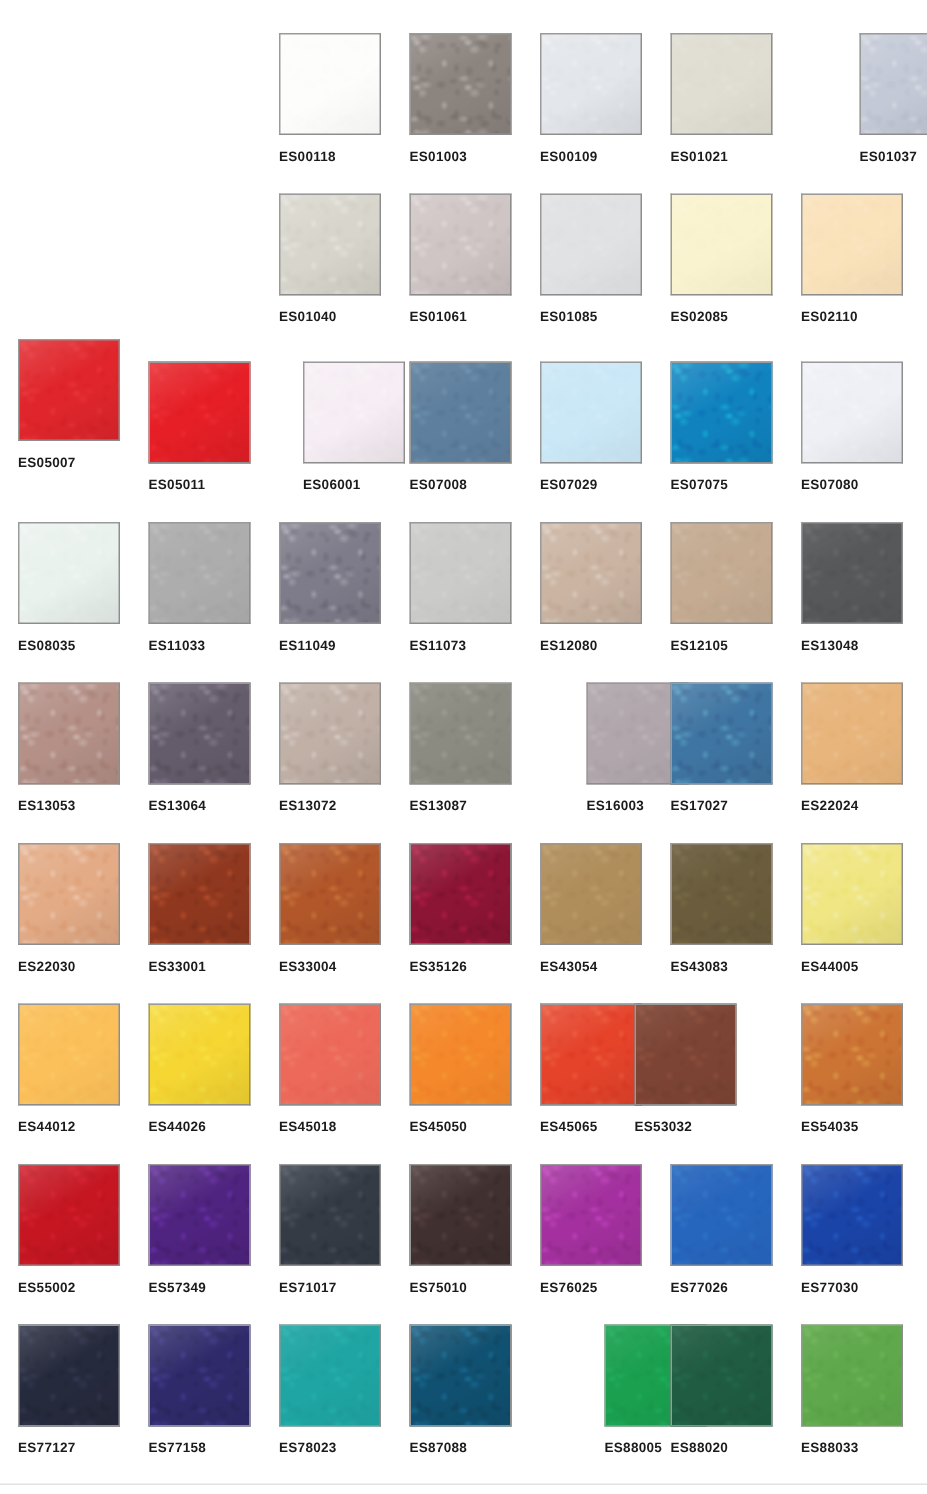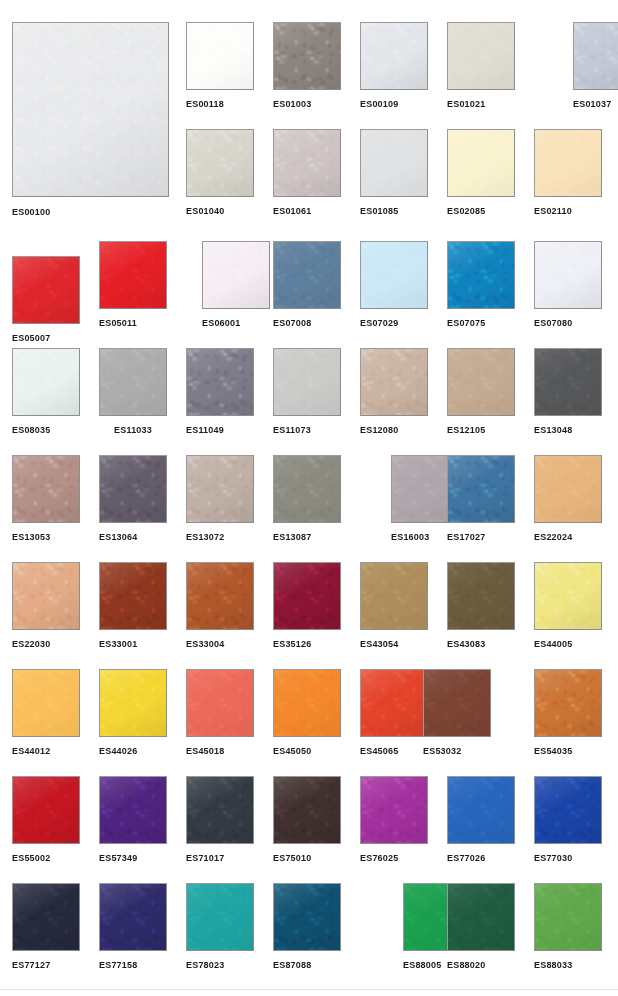--- a/index.html
+++ b/index.html
@@ -99,24 +99,20 @@
     width: 618px;
     height: 1px;
     background: #e2e2e2;
   }
 </style>
 </head>
 <body>
 
 <div id="catalog">
 
-  <div class="cell hero" id="hero-cell" style="left: 12px; top: 22px;">
-    <div class="chip" id="hero-chip" style="background: rgb(233, 234, 236);"></div>
-    <div class="label">ES00100</div>
-  </div>
 
   <div id="grid">
       <div class="cell std" style="left: 186px; top: 22px;">
         <div class="chip flat" style="background: rgb(253, 253, 251);"></div>
         <div class="label">ES00118</div>
       </div>
       <div class="cell std" style="left: 273px; top: 22px;">
         <div class="chip " style="background: rgb(140, 132, 127);"></div>
         <div class="label">ES01003</div>
       </div>
@@ -145,21 +141,21 @@
         <div class="label">ES01085</div>
       </div>
       <div class="cell std" style="left: 447px; top: 129px;">
         <div class="chip flat" style="background: rgb(250, 243, 207);"></div>
         <div class="label">ES02085</div>
       </div>
       <div class="cell std" style="left: 534px; top: 129px;">
         <div class="chip flat" style="background: rgb(250, 226, 187);"></div>
         <div class="label">ES02110</div>
       </div>
-      <div class="cell std" style="left: 12px; top: 226px; margin-top: 30px;">
+      <div class="cell std" style="left: 12px; top: 226px;">
         <div class="chip " style="background: rgb(224, 38, 44);"></div>
         <div class="label">ES05007</div>
       </div>
       <div class="cell std" style="left: 99px; top: 241px;">
         <div class="chip " style="background: rgb(230, 31, 38);"></div>
         <div class="label">ES05011</div>
       </div>
       <div class="cell std" style="left: 186px; top: 241px; margin-left: 16px;">
         <div class="chip " style="background: rgb(246, 238, 244);"></div>
         <div class="label">ES06001</div>
@@ -177,21 +173,21 @@
         <div class="label">ES07075</div>
       </div>
       <div class="cell std" style="left: 534px; top: 241px;">
         <div class="chip " style="background: rgb(238, 240, 246);"></div>
         <div class="label">ES07080</div>
       </div>
       <div class="cell std" style="left: 12px; top: 348px;">
         <div class="chip " style="background: rgb(234, 242, 238);"></div>
         <div class="label">ES08035</div>
       </div>
-      <div class="cell std" style="left: 99px; top: 348px; text-align: center;">
+      <div class="cell std" style="left: 99px; top: 348px;">
         <div class="chip flat" style="background: rgb(173, 173, 173);"></div>
         <div class="label">ES11033</div>
       </div>
       <div class="cell std" style="left: 186px; top: 348px;">
         <div class="chip " style="background: rgb(126, 123, 138);"></div>
         <div class="label">ES11049</div>
       </div>
       <div class="cell std" style="left: 273px; top: 348px;">
         <div class="chip flat" style="background: rgb(203, 203, 201);"></div>
         <div class="label">ES11073</div>

